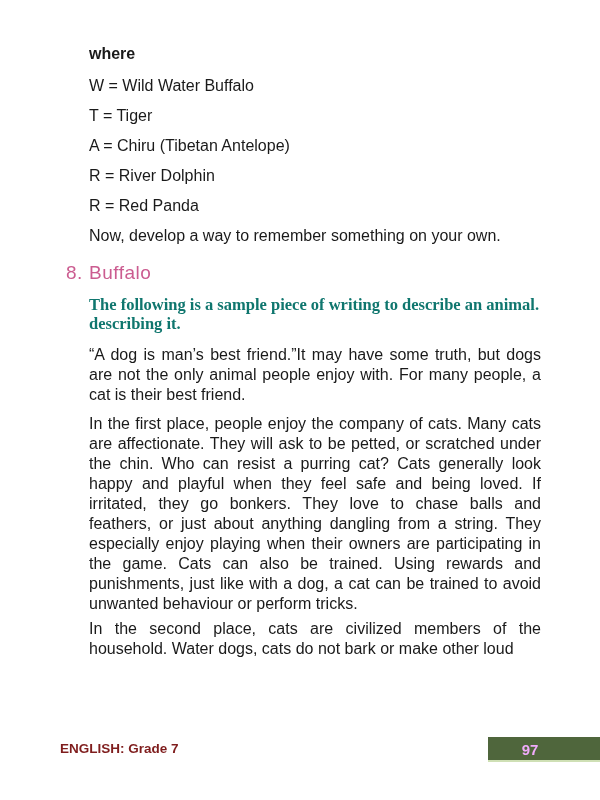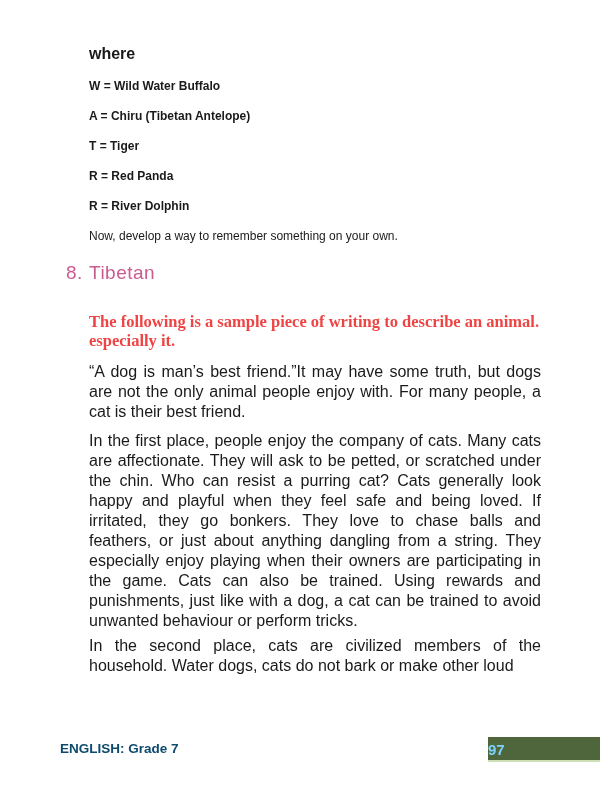--- a/index.html
+++ b/index.html
@@ -27,113 +27,113 @@
     font-size: 16px;
     line-height: 20px;
     margin-bottom: 12px;
   }
   .mnemonic-list {
     list-style: none;
     margin: 0;
     padding: 0;
   }
   .mnemonic-list li {
-    font-size: 12px;
+    font-size: 16px;
     line-height: 20px;
     margin-bottom: 10px;
-    font-weight: bold;
   }
   .prompt {
-    font-size: 12px;
+    font-size: 16px;
     line-height: 20px;
     margin: 2px 0 0 0;
   }
   .section-heading {
     position: relative;
     margin: 14px 0 0 0;
     font-weight: normal;
     font-size: 19px;
     line-height: 26px;
     color: #cb5c90;
     letter-spacing: 0.5px;
   }
   .section-number {
     position: absolute;
     left: -23px;
     top: 0;
   }
   .instruction {
-    margin-top: 26px;
+    margin-top: 9px;
     font-family: "Liberation Serif", "DejaVu Serif", serif;
     font-weight: bold;
     font-size: 16.5px;
     line-height: 19px;
-    color: #ef4444;
+    color: #0f766e;
   }
   .instruction-line {
     white-space: nowrap;
   }
   .body-para {
     font-size: 16px;
     line-height: 20px;
     text-align: justify;
     margin: 12px 12px 0 0;
   }
   .body-para.p2 { margin-top: 9px; }
   .body-para.p3 { margin-top: 5px; }
   .book-title {
     position: absolute;
     left: 60px;
     top: 741px;
     font-size: 13.5px;
     font-weight: bold;
-    color: #0c4a6e;
+    color: #7f1d1d;
   }
   .page-number-box {
     position: absolute;
     right: 0;
     top: 737px;
     width: 112px;
     height: 25px;
     box-sizing: border-box;
     padding-right: 28px;
     background: #4f663c;
     border-bottom: 2px solid #cfe0b5;
-    color: #7dd3fc;
+    color: #f0abfc;
     font-weight: bold;
     font-size: 15px;
     line-height: 25px;
+    text-align: center;
   }
 </style>
 </head>
 <body>
 
 <div class="page">
   <main class="content">
 
     <div class="where">where</div>
 
     <ul class="mnemonic-list">
       <li>W = Wild Water Buffalo</li>
+      <li>T = Tiger</li>
       <li>A = Chiru (Tibetan Antelope)</li>
-      <li>T = Tiger</li>
+      <li>R = River Dolphin</li>
       <li>R = Red Panda</li>
-      <li>R = River Dolphin</li>
     </ul>
 
     <p class="prompt">Now, develop a way to remember something on your own.</p>
 
     <h2 class="section-heading">
       <span class="section-number">8.</span>
-      <span class="section-title">Tibetan</span>
+      <span class="section-title">Buffalo</span>
     </h2>
 
     <div class="instruction">
       <div class="instruction-line">The following is a sample piece of writing to describe an animal.</div>
-      <div class="instruction-line">especially it.</div>
+      <div class="instruction-line">describing it.</div>
     </div>
 
     <p class="body-para p1">“A dog is man’s best friend.”It may have some truth, but dogs are not the only animal people enjoy with. For many people, a cat is their best friend.</p>
 
     <p class="body-para p2">In the first place, people enjoy the company of cats. Many cats are affectionate. They will ask to be petted, or scratched under the chin. Who can resist a purring cat? Cats generally look happy and playful when they feel safe and being loved. If irritated, they go bonkers. They love to chase balls and feathers, or just about anything dangling from a string. They especially enjoy playing when their owners are participating in the game. Cats can also be trained. Using rewards and punishments, just like with a dog, a cat can be trained to avoid unwanted behaviour or perform tricks.</p>
 
     <p class="body-para p3">In the second place, cats are civilized members of the household. Water dogs, cats do not bark or make other loud</p>
 
   </main>
 

